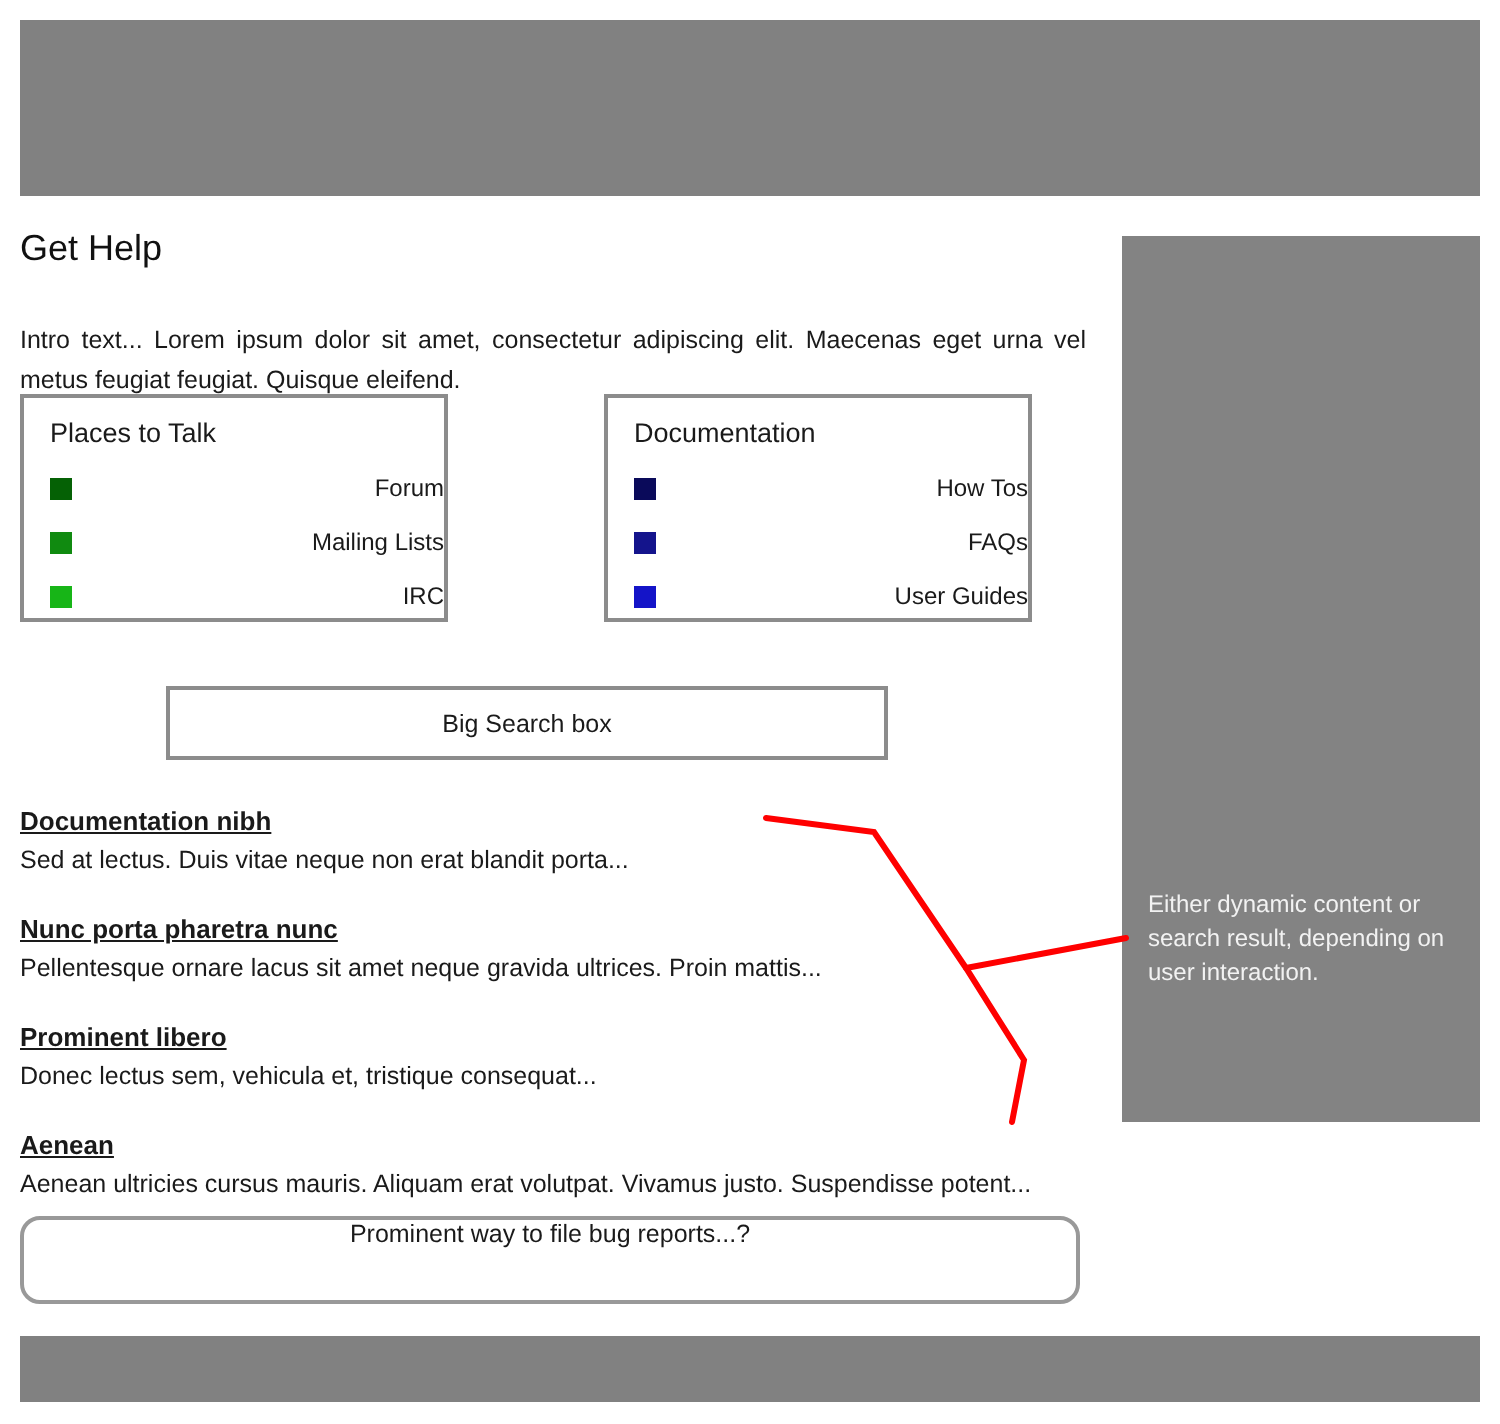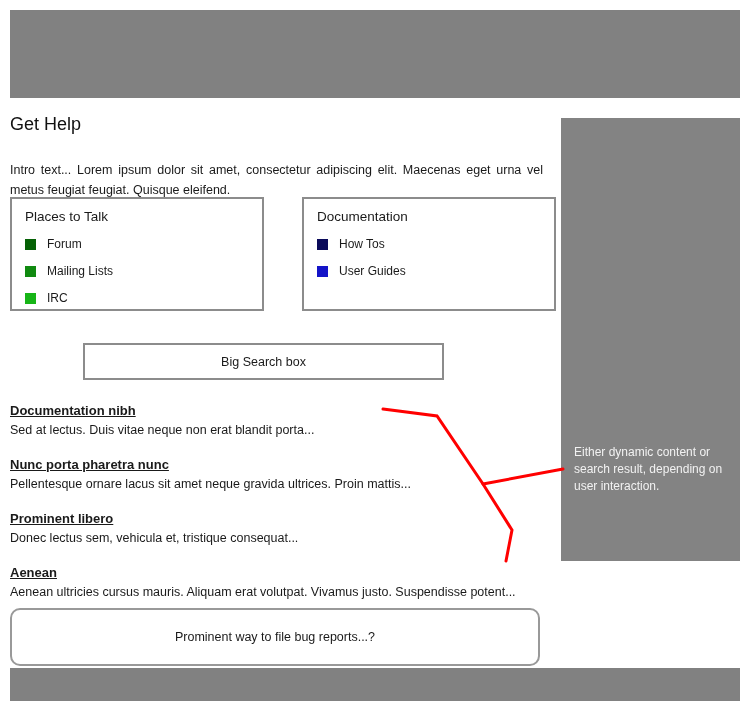--- a/index.html
+++ b/index.html
@@ -9,43 +9,43 @@
     overflow:hidden;
   }
   .placeholder-bar{position:absolute;background:#818181;}
   .header-bar{left:10px;top:10px;width:730px;height:88px;}
   .footer-bar{left:10px;top:668px;width:730px;height:33px;}
 
   .page-title{position:absolute;left:10px;top:114px;margin:0;font-size:18px;font-weight:normal;color:#111;}
 
   .intro{position:absolute;left:10px;top:147px;width:533px;font-size:12.5px;line-height:20px;text-align:justify;}
 
-  .panel{position:absolute;top:197px;width:254px;height:114px;box-sizing:border-box;
+  .panel{position:absolute;top:197px;width:214px;height:114px;box-sizing:border-box;
          border:2px solid #8c8c8c;background:#fff;}
   .panel-talk{left:10px;}
   .panel-docs{left:302px;}
   .panel-title{margin:10px 0 0 13px;font-size:13.5px;}
   .panel-list{margin:6px 0 0 13px;}
-  .panel-item{display:flex;align-items:center;margin-top:13px;font-size:12px;cursor:pointer;}
+  .panel-item{display:flex;align-items:center;margin-top:13px;font-size:12px;cursor:pointer;justify-content:space-between;}
   .bullet{width:11px;height:11px;margin-right:11px;flex:0 0 auto;}
 
   .search-box{position:absolute;left:83px;top:343px;width:361px;height:37px;box-sizing:border-box;
               border:2px solid #8c8c8c;display:flex;align-items:center;justify-content:center;
               font-size:12.5px;cursor:pointer;}
 
   .results{position:absolute;left:10px;top:403px;width:545px;}
   .result{margin-bottom:19px;}
   .result-title{font-size:13px;font-weight:bold;text-decoration:underline;line-height:16px;cursor:pointer;}
   .result-desc{font-size:12.5px;line-height:16px;margin-top:3px;white-space:nowrap;}
 
   .sidebar{position:absolute;left:561px;top:118px;width:179px;height:443px;background:#838383;}
   .sidebar-note{position:absolute;left:13px;top:326px;width:160px;font-size:12px;line-height:17px;color:#f2f2f2;}
 
-  .bug-box{position:absolute;left:10px;top:608px;width:530px;height:58px;box-sizing:border-box;
-           border:2px solid #999;border-radius:10px;display:flex;align-items:center;justify-content:center;
+  .bug-box{position:absolute;left:10px;top:608px;width:530px;height:44px;box-sizing:border-box;
+           border:2px solid #999;border-radius:10px;display:flex;justify-content:center;
            font-size:12.5px;cursor:pointer;background:#fff;}
 
   .annotation-svg{position:absolute;left:0;top:0;pointer-events:none;}
 </style>
 </head>
 <body>
 
 <div class="placeholder-bar header-bar"></div>
 
 <h1 class="page-title">Get Help</h1>
@@ -69,20 +69,24 @@
     </div>
   </div>
 </div>
 
 <div class="panel panel-docs">
   <div class="panel-title">Documentation</div>
   <div class="panel-list">
     <div class="panel-item">
       <span class="bullet" style="background-color: rgb(10, 10, 90);"></span>
       <span>How Tos</span>
+    </div>
+    <div class="panel-item">
+      <span class="bullet" style="background-color: rgb(20, 20, 140);"></span>
+      <span>FAQs</span>
     </div>
     <div class="panel-item">
       <span class="bullet" style="background-color: rgb(20, 20, 200);"></span>
       <span>User Guides</span>
     </div>
   </div>
 </div>
 
 <div class="search-box">
   <span>Big Search box</span>

